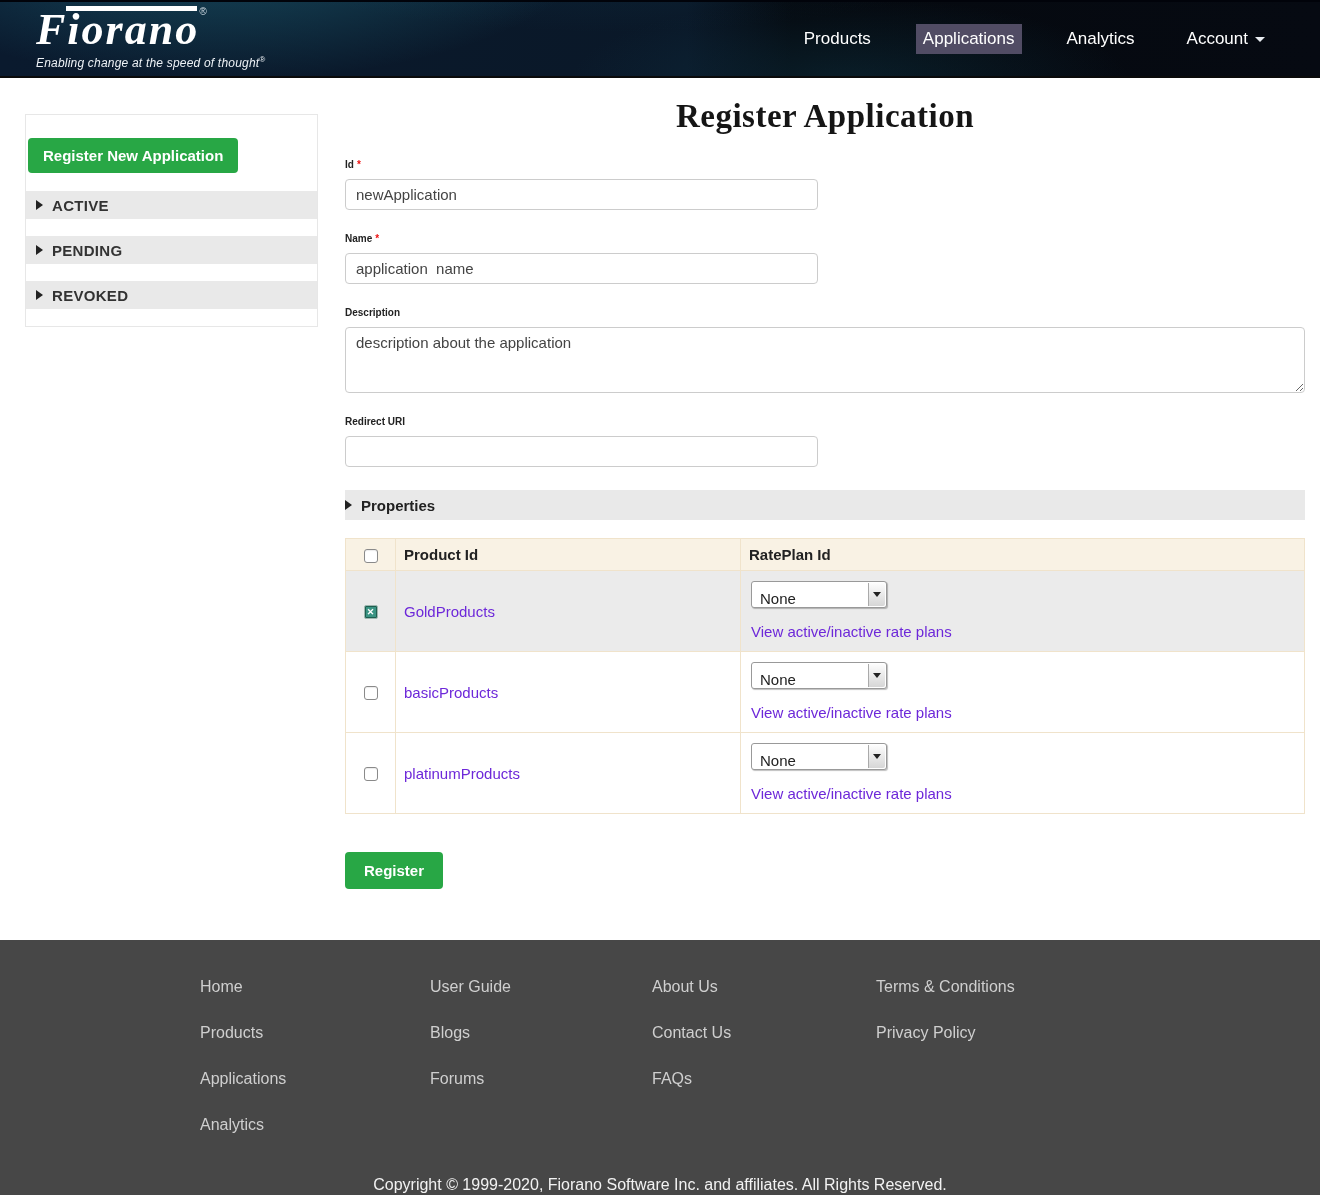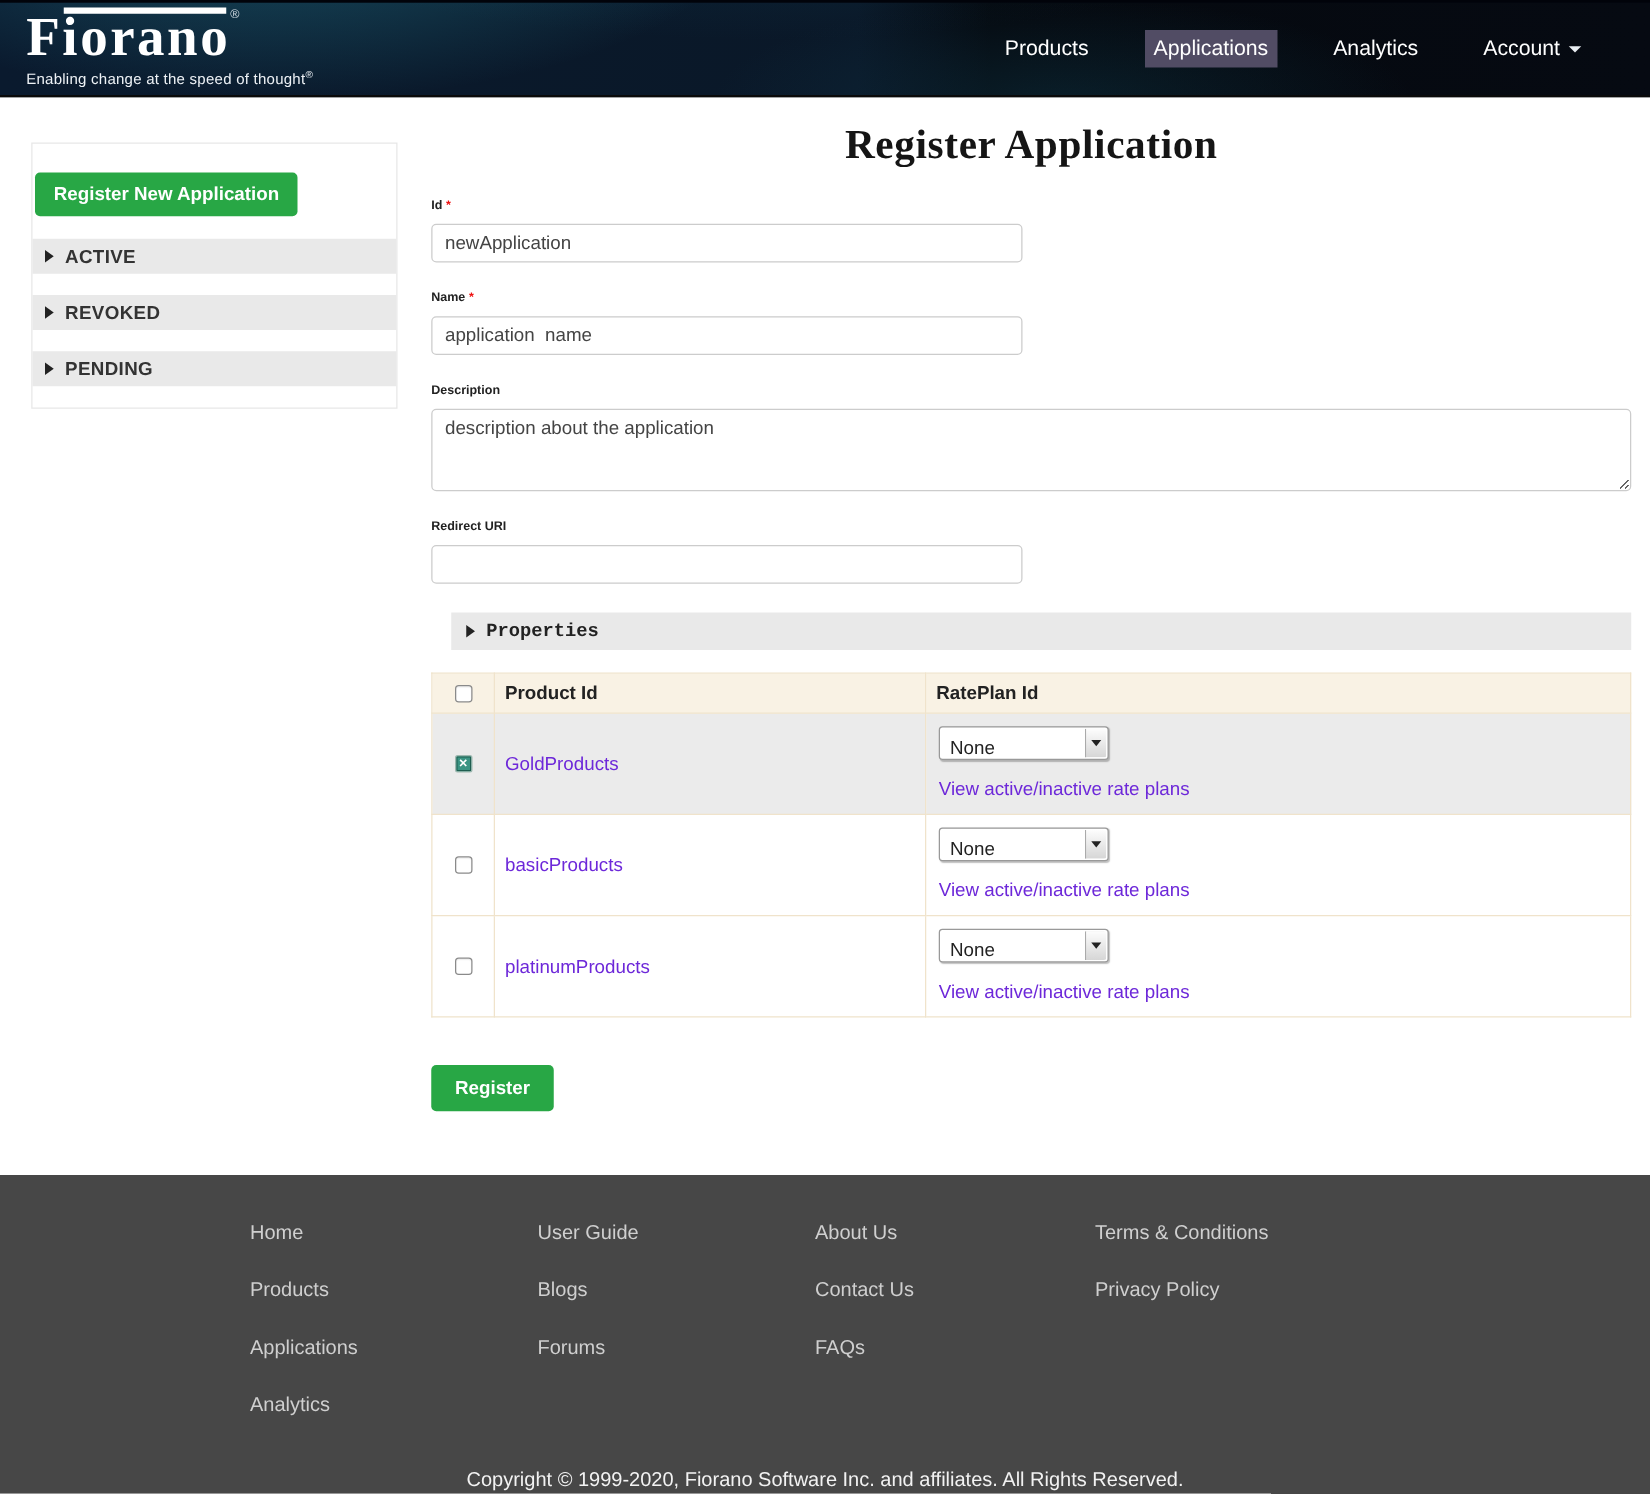--- a/index.html
+++ b/index.html
@@ -18,21 +18,21 @@
     background-image:
       radial-gradient(ellipse 620px 240px at 220px -70px, rgba(45,160,180,0.42), rgba(45,160,180,0) 62%),
       radial-gradient(ellipse 900px 300px at 610px -150px, rgba(22,95,120,0.38), rgba(22,95,120,0) 60%),
       radial-gradient(ellipse 400px 120px at 850px 80px, rgba(18,70,90,0.35), rgba(18,70,90,0) 70%),
       linear-gradient(90deg,#0a1a2e 0%,#0a1828 52%,#05090f 60%,#060a12 100%);
     border-top:2px solid #01030a;
     border-bottom:2px solid #0a0a0a;
     display:flex; align-items:center; justify-content:space-between;
     position:relative;
   }
-  .logo-block { padding-left:21px; color:#fff; }
+  .logo-block { padding-left:36px; color:#fff;font-style:italic; }
   .logo-line { position:relative; display:inline-block; }
   .logo-text {
     font-family:"Liberation Serif", serif;
     font-weight:bold; font-size:44px; line-height:1;
     color:#ffffff; letter-spacing:2px;
   }
   .logo-line::before {
     content:""; position:absolute; top:-2px; left:30px; right:10px; height:5px;
     background:#ffffff;
   }
@@ -95,22 +95,22 @@
     outline:none; background:#fff;
   }
   .textarea-input {
     width:960px; height:66px; border:1px solid #ccc; border-radius:4px;
     padding:6px 10px; font-size:15px; color:#444; font-family:inherit;
     resize:both; outline:none; background:#fff; display:block;
   }
 
   .properties-bar {
     height:30px; background:#e9e9e9; display:flex; align-items:center;
-    padding-left:12px; font-size:15px; font-weight:bold; color:#222;
-    margin:22px 0 18px 16px; cursor:pointer;font-family:Liberation Mono, monospace;
+    font-size:15px; font-weight:bold; color:#222;
+    margin:22px 0 18px 0; cursor:pointer;
   }
   .properties-bar .tri-right-icon { border-left-color:#222; }
 
   
   .props-table { width:960px; border-collapse:collapse; }
   .props-table th, .props-table td { border:1px solid #f0e3cb; }
   .props-table thead th {
     background:#f9f2e4; font-size:15px; font-weight:bold; color:#222;
     text-align:left; padding:7px 8px; height:32px;
   }
@@ -203,25 +203,25 @@
 <div class="content">
 
   <div class="sidebar">
     <button class="btn-register-new">Register New Application</button>
     <div class="side-section">
       <span class="tri-right-icon"></span>
       <span>ACTIVE</span>
     </div>
     <div class="side-section">
       <span class="tri-right-icon"></span>
-      <span>REVOKED</span>
+      <span>PENDING</span>
     </div>
     <div class="side-section">
       <span class="tri-right-icon"></span>
-      <span>PENDING</span>
+      <span>REVOKED</span>
     </div>
   </div>
 
   <div class="main">
     <h1 class="page-title">Register Application</h1>
 
     <div class="group">
       <div class="field-label">
         <span>Id</span><span class="req">*</span>
       </div>

